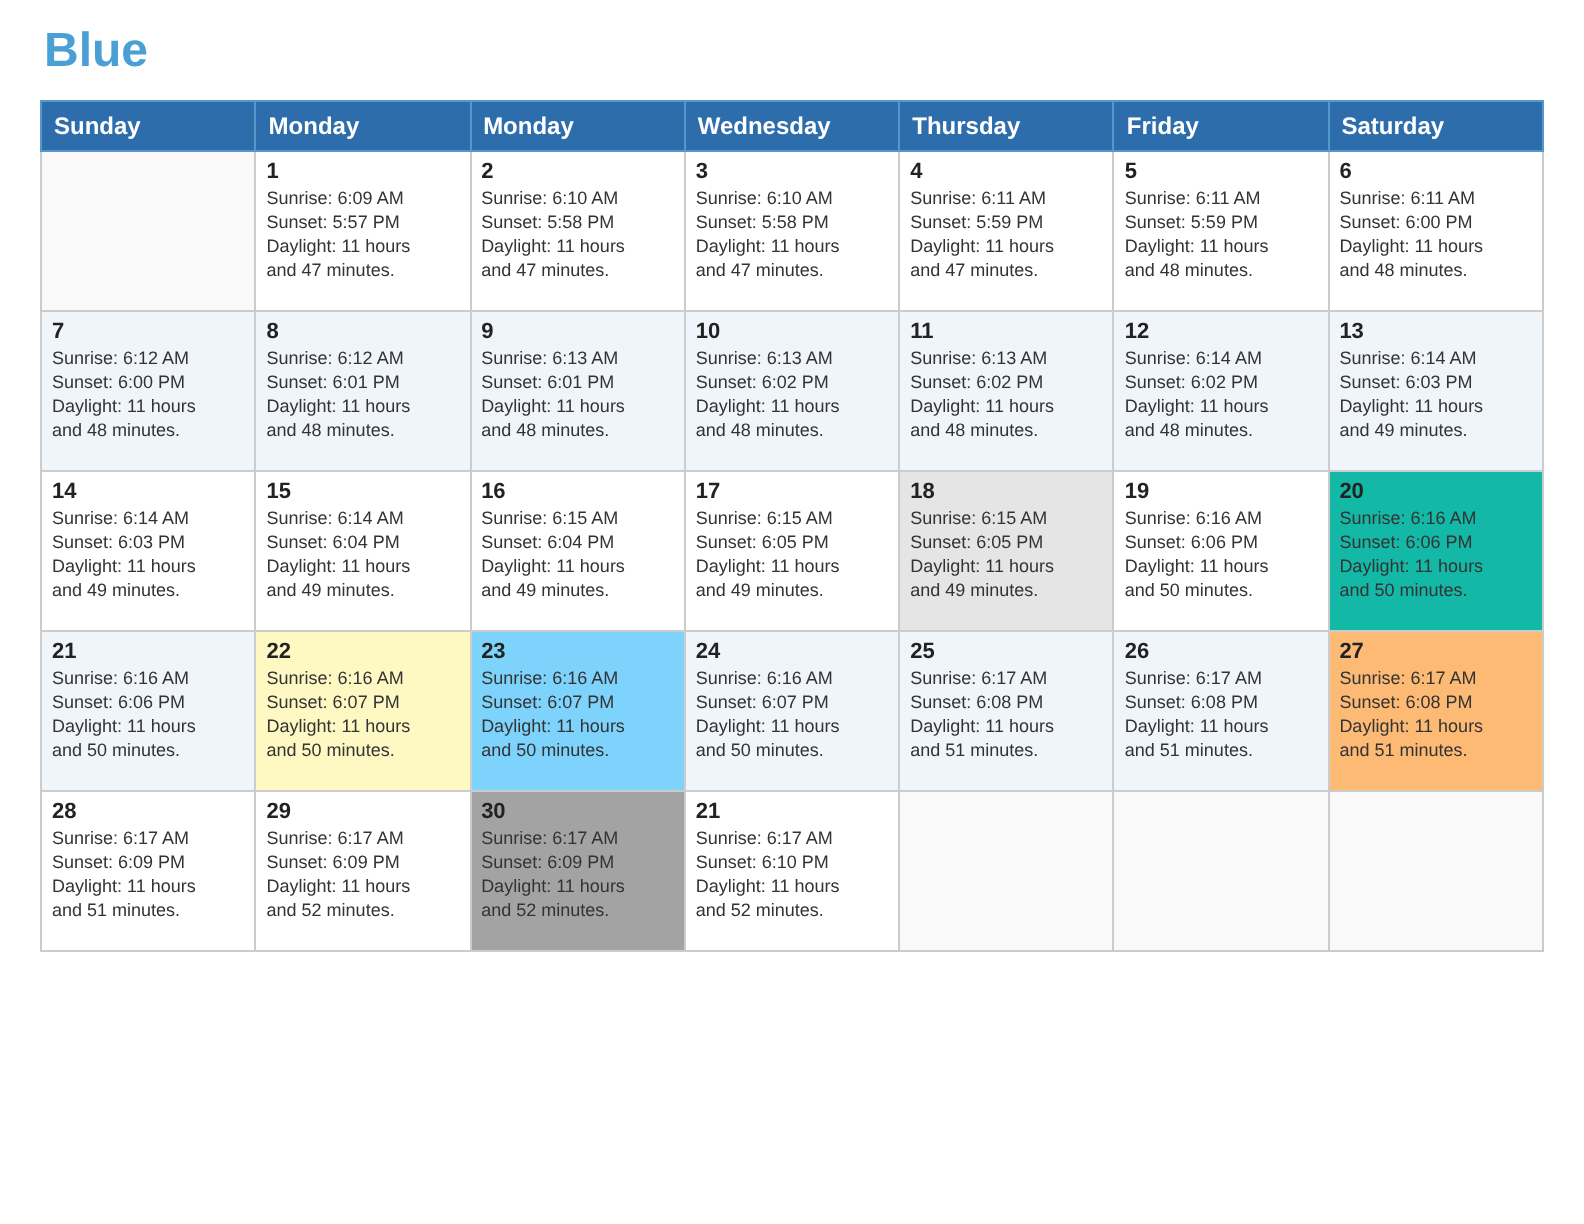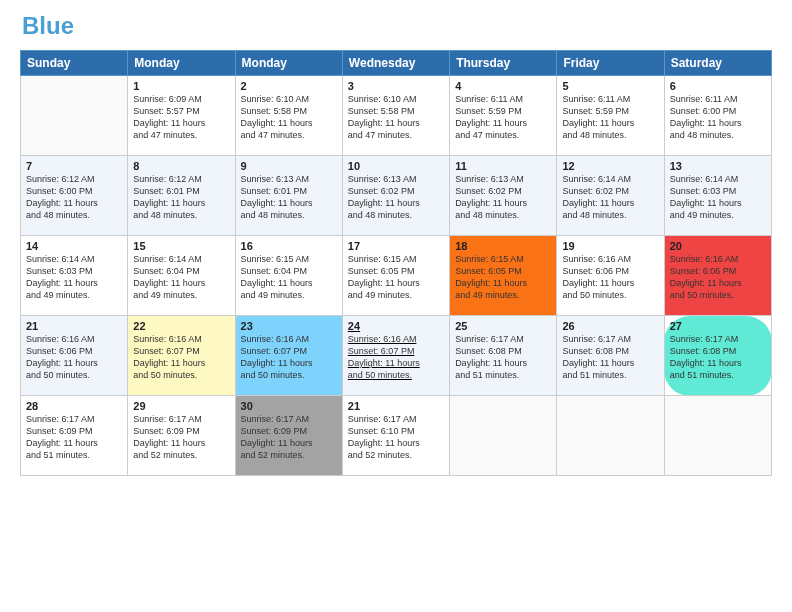--- a/index.html
+++ b/index.html
@@ -231,35 +231,35 @@
 Daylight: 11 hours
 and 49 minutes.</div>
           </td>
           <td style="background: rgb(255, 255, 255);">
             <span class="day-num">17</span>
             <div class="day-info" style="white-space: pre-line;">Sunrise: 6:15 AM
 Sunset: 6:05 PM
 Daylight: 11 hours
 and 49 minutes.</div>
           </td>
-          <td style="background: #f97316;">
+          <td style="background: #e5e5e5;">
             <span class="day-num">18</span>
             <div class="day-info" style="white-space: pre-line;">Sunrise: 6:15 AM
 Sunset: 6:05 PM
 Daylight: 11 hours
 and 49 minutes.</div>
           </td>
           <td style="background: rgb(255, 255, 255);">
             <span class="day-num">19</span>
             <div class="day-info" style="white-space: pre-line;">Sunrise: 6:16 AM
 Sunset: 6:06 PM
 Daylight: 11 hours
 and 50 minutes.</div>
           </td>
-          <td style="background: #ef4444;">
+          <td style="background: #14b8a6;">
             <span class="day-num">20</span>
             <div class="day-info" style="white-space: pre-line;">Sunrise: 6:16 AM
 Sunset: 6:06 PM
 Daylight: 11 hours
 and 50 minutes.</div>
           </td>
         </tr>
         <tr>
           <td style="background: rgb(240, 245, 251);">
             <span class="day-num">21</span>
@@ -275,42 +275,42 @@
 Daylight: 11 hours
 and 50 minutes.</div>
           </td>
           <td style="background: #7dd3fc;">
             <span class="day-num">23</span>
             <div class="day-info" style="white-space: pre-line;">Sunrise: 6:16 AM
 Sunset: 6:07 PM
 Daylight: 11 hours
 and 50 minutes.</div>
           </td>
-          <td style="background: rgb(240, 245, 251); text-decoration: underline;">
+          <td style="background: rgb(240, 245, 251);">
             <span class="day-num">24</span>
             <div class="day-info" style="white-space: pre-line;">Sunrise: 6:16 AM
 Sunset: 6:07 PM
 Daylight: 11 hours
 and 50 minutes.</div>
           </td>
           <td style="background: rgb(240, 245, 251);">
             <span class="day-num">25</span>
             <div class="day-info" style="white-space: pre-line;">Sunrise: 6:17 AM
 Sunset: 6:08 PM
 Daylight: 11 hours
 and 51 minutes.</div>
           </td>
           <td style="background: rgb(240, 245, 251);">
             <span class="day-num">26</span>
             <div class="day-info" style="white-space: pre-line;">Sunrise: 6:17 AM
 Sunset: 6:08 PM
 Daylight: 11 hours
 and 51 minutes.</div>
           </td>
-          <td style="background: #5eead4; border-radius: 26px;">
+          <td style="background: #fdba74;">
             <span class="day-num">27</span>
             <div class="day-info" style="white-space: pre-line;">Sunrise: 6:17 AM
 Sunset: 6:08 PM
 Daylight: 11 hours
 and 51 minutes.</div>
           </td>
         </tr>
         <tr>
           <td style="background: rgb(255, 255, 255);">
             <span class="day-num">28</span>

